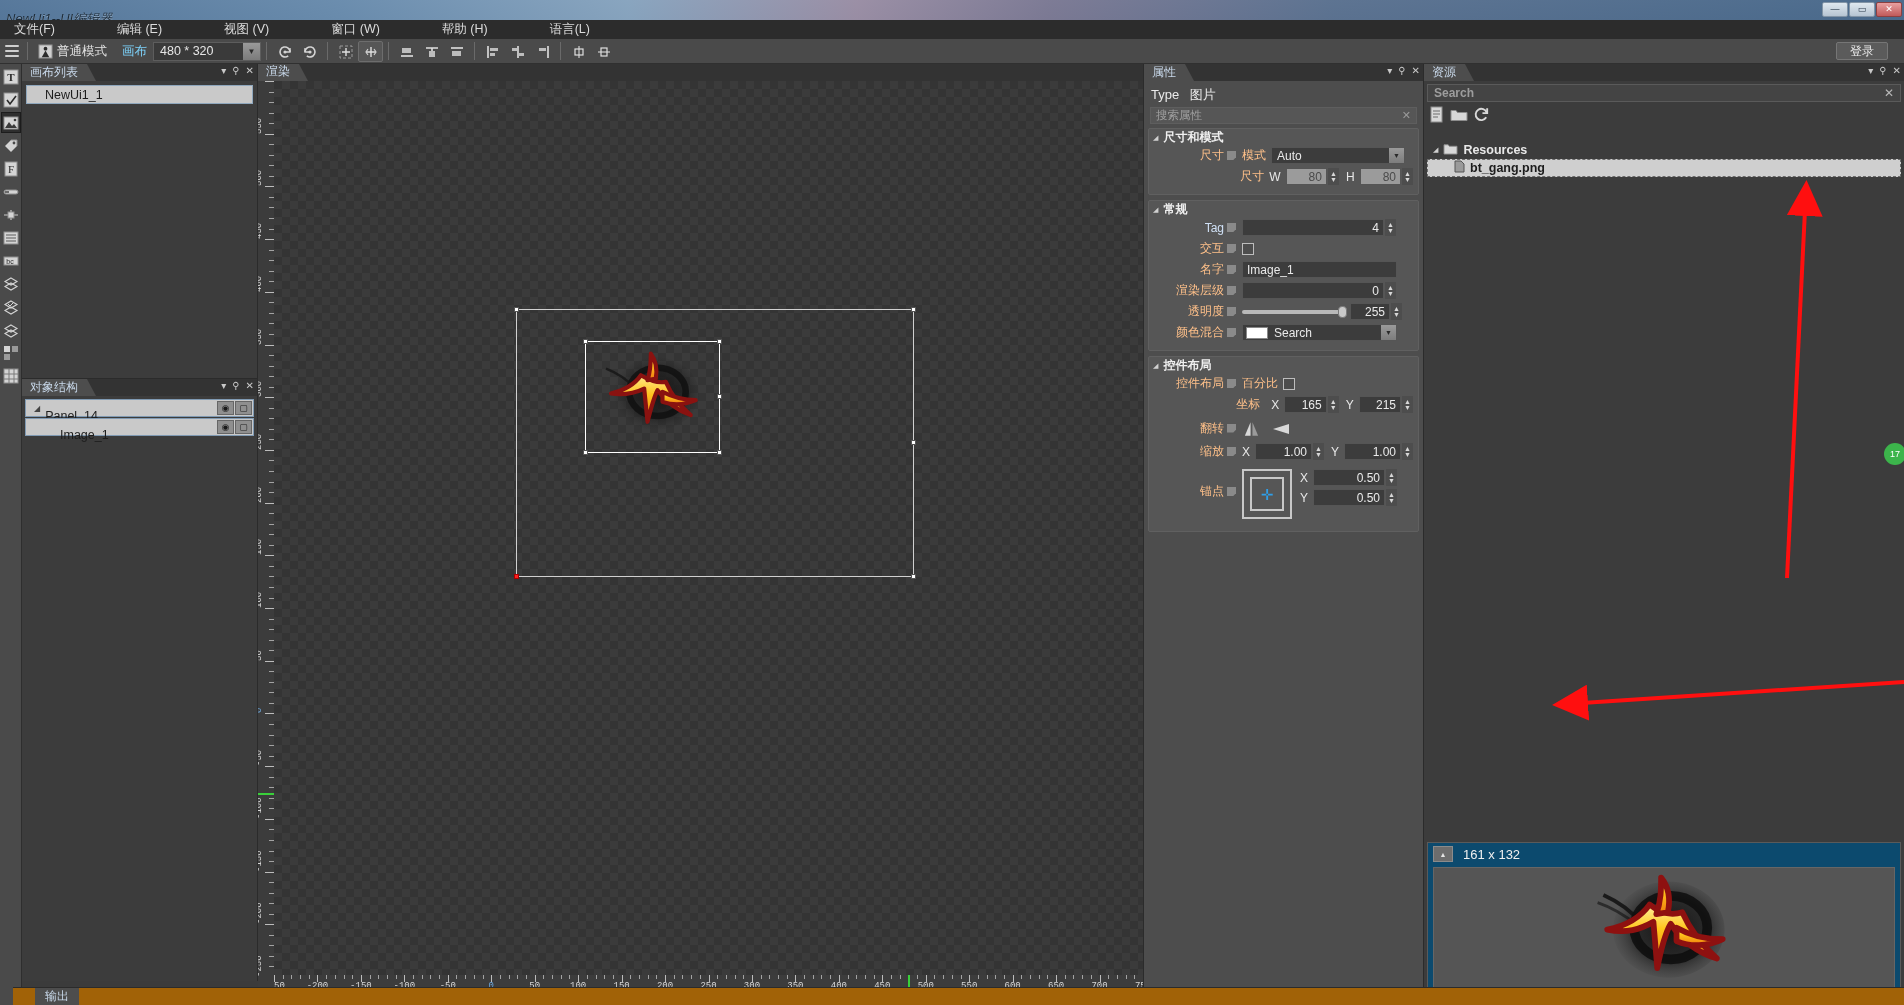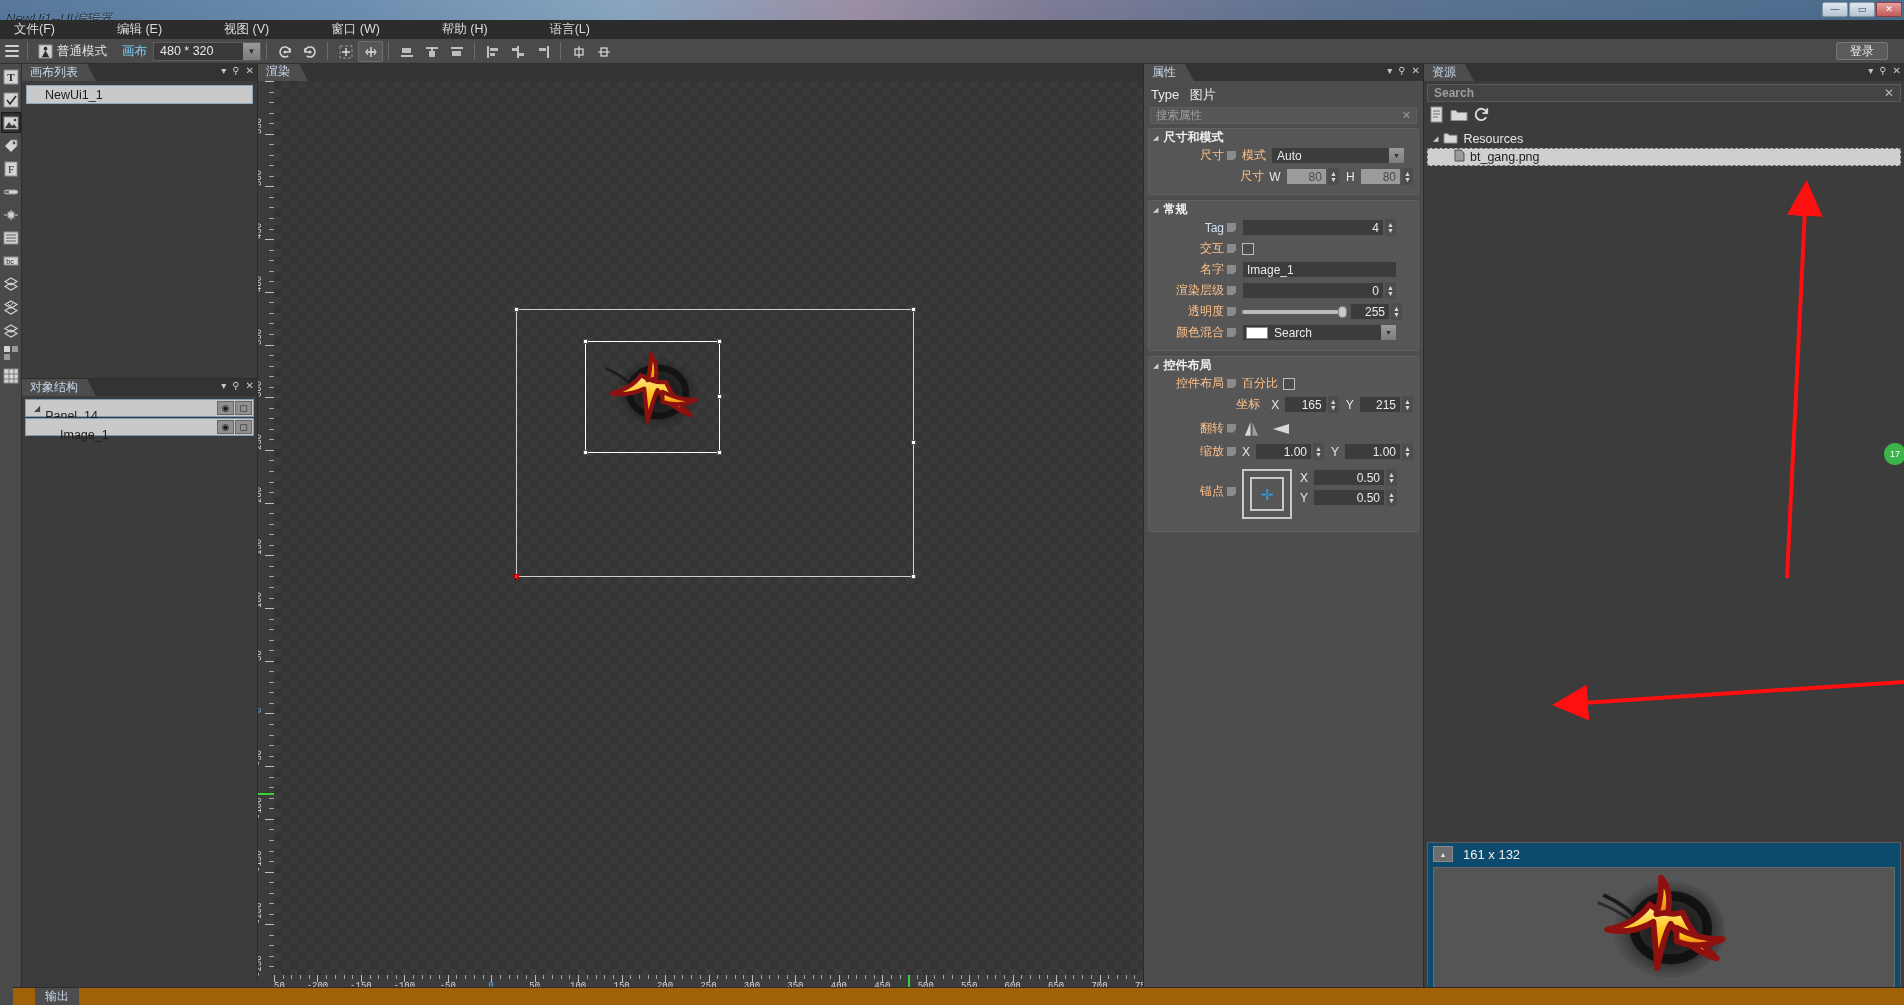--- a/index.html
+++ b/index.html
@@ -280,21 +280,21 @@
   }
   .res .panel-tabbar{ background:#333; }
   .res-body{ position:absolute; left:0; top:17px; right:0; bottom:0; padding:3px;}
   .res-search{
     height:18px; background:#444; border:1px solid #5a5a5a; display:flex; align-items:center;
     position:relative; margin-bottom:3px;font-weight:bold;
   }
   .res-search span{ padding-left:6px; font-size:12px; color:#9d9d9d;}
   .res-search .x{ position:absolute; right:6px; color:#b9b9b9; font-size:12px;}
   .res-tools{ display:flex; gap:5px; align-items:center; height:22px; padding-left:2px;}
-  .res-tree{ margin-top:3px; }
+  .res-tree{ margin-top:14px;font-weight:bold; }
   .tree-root{ display:flex; align-items:center; gap:5px; height:18px; font-size:12.5px; color:#e8e8e8;}
   .tree-root .tri{ font-size:7px; color:#cfcfcf; margin-left:6px;}
   .tree-file{
     height:18px; background:#cfcfcf; color:#1c1c1c; font-size:12.5px;
     display:flex; align-items:center; gap:5px; padding-left:26px;
     border:1px dashed #6b6b6b;
   }
   .preview-box{
     position:absolute; left:3px; right:3px; bottom:3px; height:160px;
     background:#0c4a6e; border:1px solid #5a5a5a;

